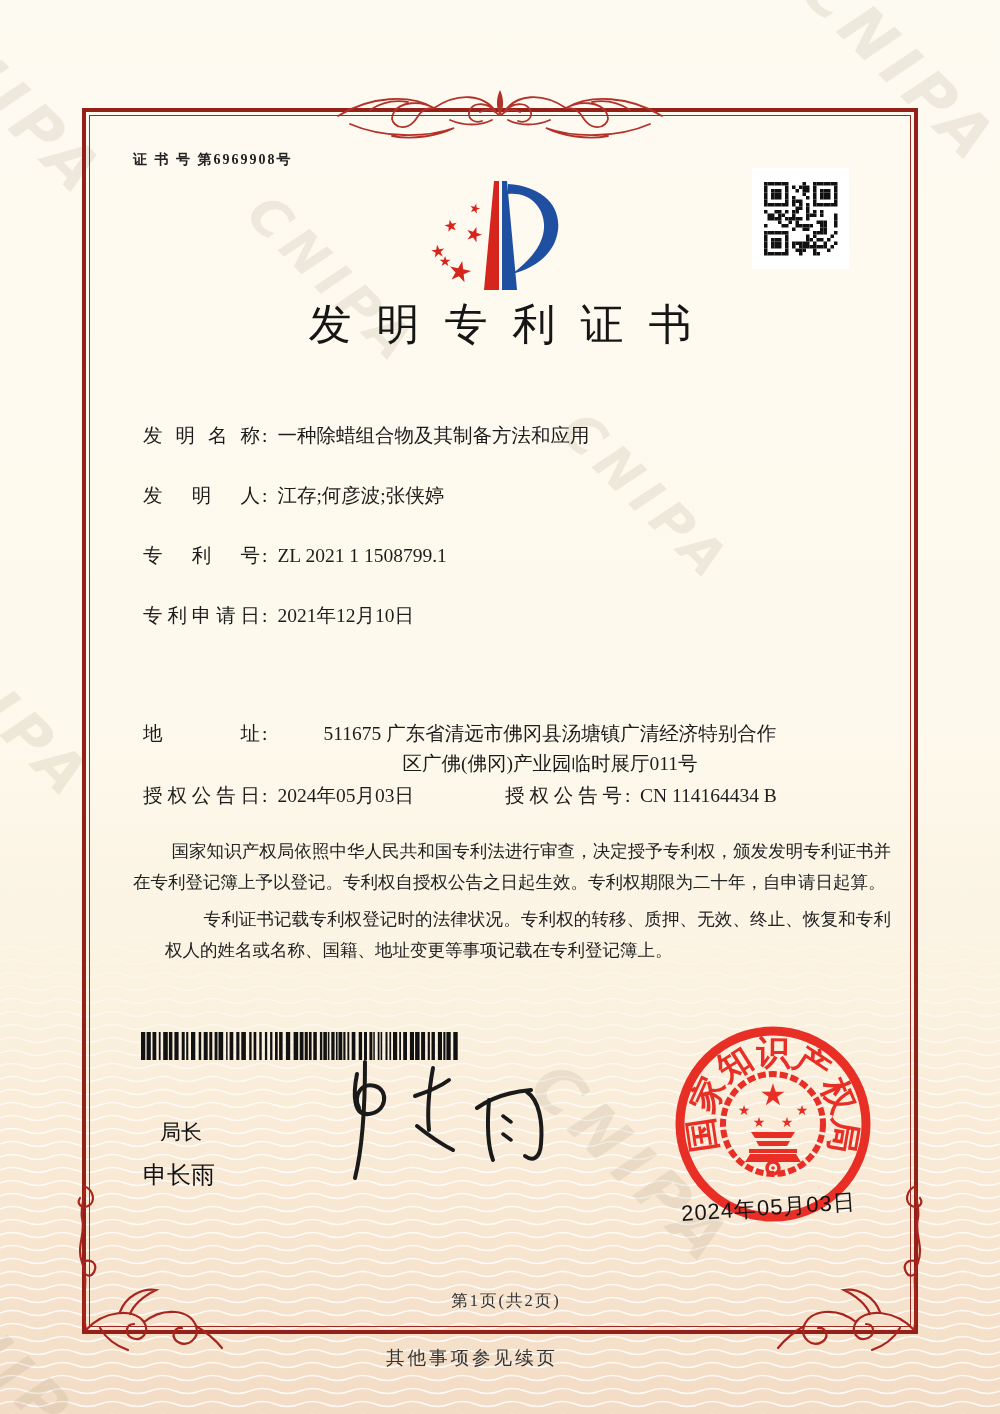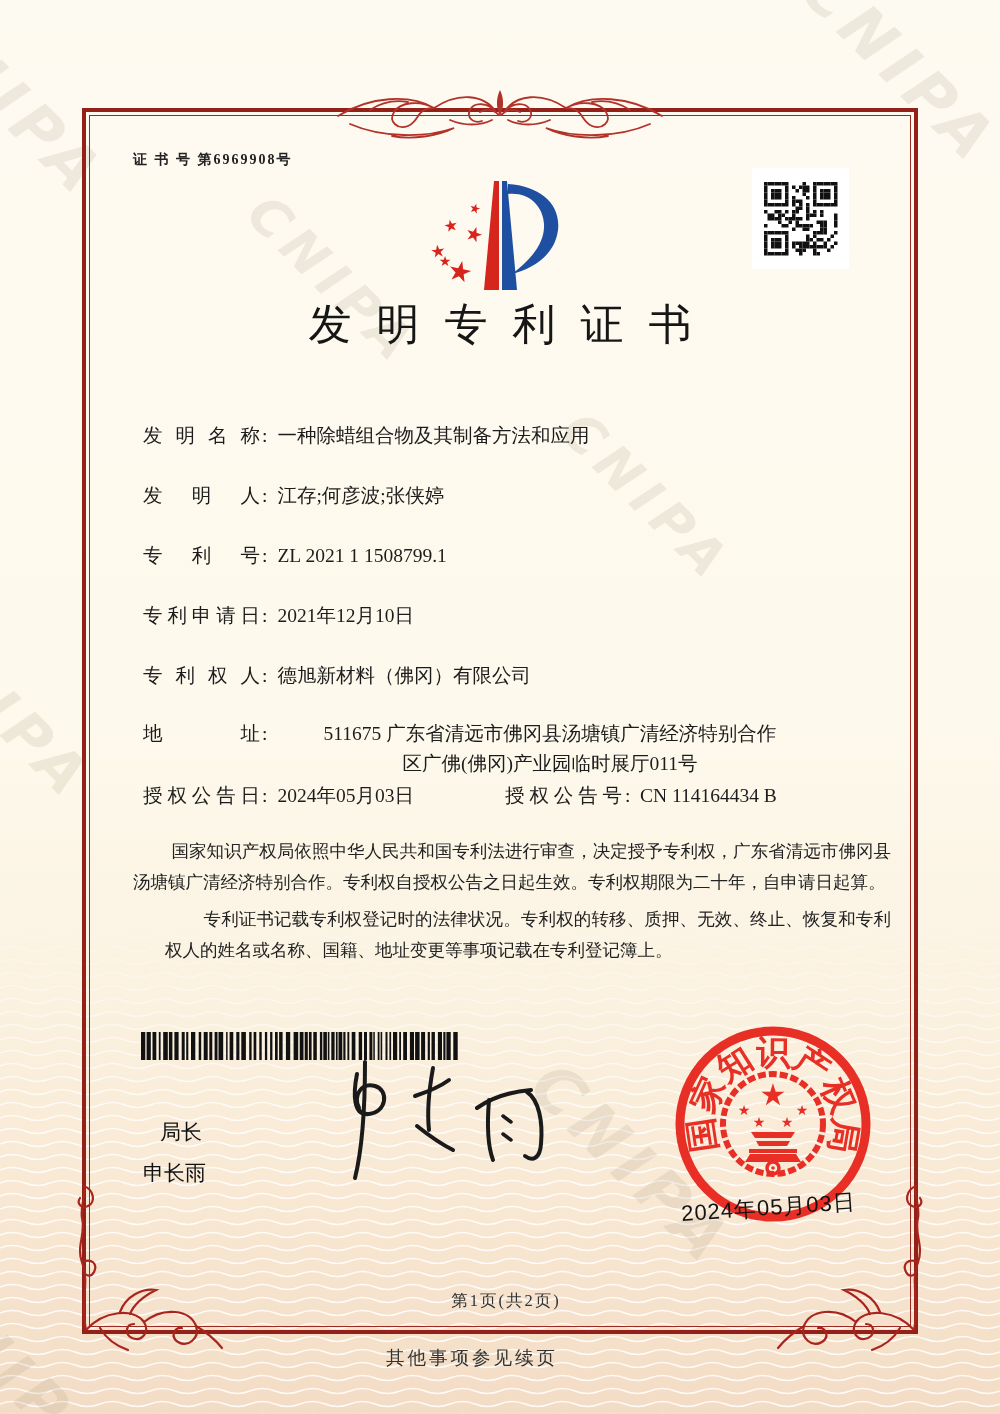--- a/index.html
+++ b/index.html
@@ -27,21 +27,21 @@
   .addr{display:inline-block;white-space:normal;width:545px;}
   .addr-line{display:block;text-align:center;}
   .flabel2{position:absolute;left:362px;display:inline-block;width:117px;text-align:justify;text-align-last:justify;}
   .fcolon2{position:absolute;left:482px;}
   .fvalue2{position:absolute;left:497px;white-space:nowrap;}
   .paras{position:absolute;left:133px;top:836px;width:758px;font-size:17.5px;line-height:31px;text-align:justify;color:#222;}
   .paras p{margin:0;text-indent:2.2em;}
   .paras p+p{margin-top:6px;margin-left:32px;}
   #barcode{position:absolute;left:141px;top:1032px;}
   .director-title{position:absolute;left:160px;top:1118px;font-family:"Liberation Sans",sans-serif;font-size:21px;color:#111;text-align:center;}
-  .director-name{position:absolute;left:143px;top:1159px;font-family:"Liberation Sans",sans-serif;font-size:21px;color:#111;}
+  .director-name{position:absolute;left:143px;top:1159px;font-family:"Liberation Sans",sans-serif;font-size:24px;color:#111;}
   .sig{position:absolute;left:295px;top:1056px;}
   .seal{position:absolute;left:658px;top:1008px;opacity:.95;}
   .seal-date{position:absolute;left:681px;top:1193px;font-size:22px;font-family:"Liberation Sans",sans-serif;
              color:#131313;letter-spacing:1px;transform:rotate(-4deg);}
   .pageno{position:absolute;left:0;right:0;top:1290px;text-align:center;font-size:16.5px;letter-spacing:2px;color:#333;padding-left:12px;}
   .footnote{position:absolute;left:0;right:0;top:1345px;text-align:center;font-size:18.5px;letter-spacing:3px;color:#333;
             transform:translateX(-28px);}
 </style>
 </head>
 <body>
@@ -384,33 +384,30 @@
   </div>
   <div class="frow" style="top:481px">
     <span class="flabel">发明人</span><span class="fcolon">:</span><span class="fvalue">江存;何彦波;张侠婷</span>
   </div>
   <div class="frow" style="top:541px">
     <span class="flabel">专利号</span><span class="fcolon">:</span><span class="fvalue">ZL 2021 1 1508799.1</span>
   </div>
   <div class="frow" style="top:601px">
     <span class="flabel">专利申请日</span><span class="fcolon">:</span><span class="fvalue">2021年12月10日</span>
   </div>
-  <div class="frow" style="top:661px">
-    <span class="flabel">专利权人</span><span class="fcolon">:</span><span class="fvalue">德旭新材料（佛冈）有限公司</span>
-  </div>
   <div class="frow" style="top:719px">
     <span class="flabel">地址</span><span class="fcolon">:</span><span class="fvalue addr"><span class="addr-line">511675 广东省清远市佛冈县汤塘镇广清经济特别合作</span><span class="addr-line">区广佛(佛冈)产业园临时展厅011号</span></span>
   </div>
   <div class="frow" style="top:781px">
     <span class="flabel">授权公告日</span><span class="fcolon">:</span><span class="fvalue">2024年05月03日</span>
     <span class="flabel2">授权公告号</span><span class="fcolon2">:</span><span class="fvalue2">CN 114164434 B</span>
   </div>
 
   <div class="paras">
-    <p>国家知识产权局依照中华人民共和国专利法进行审查，决定授予专利权，广东省清远市佛冈县汤塘镇广清经济特别合作。专利权自授权公告之日起生效。专利权期限为二十年，自申请日起算。</p>
+    <p>国家知识产权局依照中华人民共和国专利法进行审查，决定授予专利权，颁发发明专利证书并在专利登记簿上予以登记。专利权自授权公告之日起生效。专利权期限为二十年，自申请日起算。</p>
     <p>专利证书记载专利权登记时的法律状况。专利权的转移、质押、无效、终止、恢复和专利权人的姓名或名称、国籍、地址变更等事项记载在专利登记簿上。</p>
   </div>
 
   <svg id="barcode" width="318" height="28" viewBox="0 0 318 28">
       <rect x="0.0" y="0" width="4.3" height="28" fill="#111"></rect>
       <rect x="5.6" y="0" width="4.2" height="28" fill="#111"></rect>
       <rect x="11.5" y="0" width="3.8" height="28" fill="#111"></rect>
       <rect x="17.8" y="0" width="1.8" height="28" fill="#111"></rect>
       <rect x="22.2" y="0" width="4.6" height="28" fill="#111"></rect>
       <rect x="27.9" y="0" width="3.5" height="28" fill="#111"></rect>

